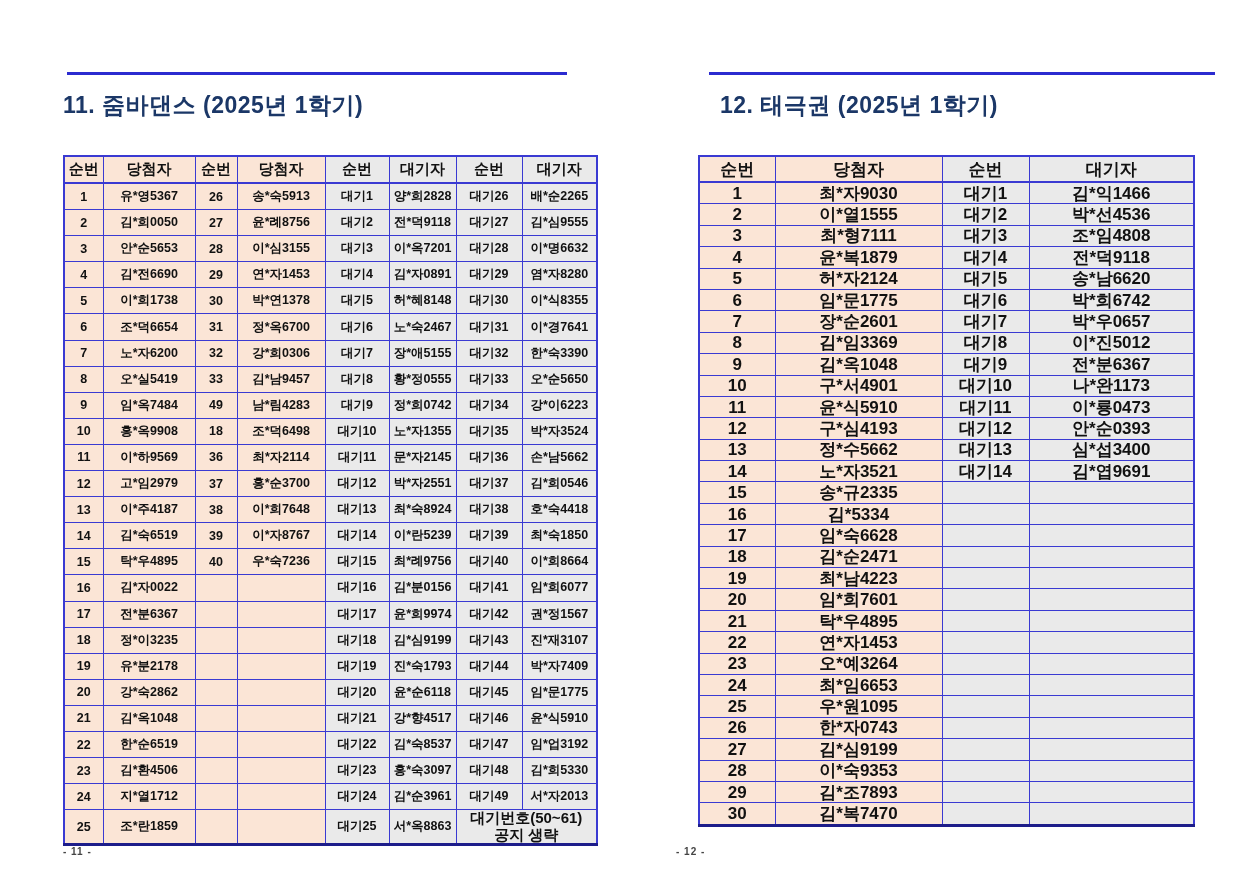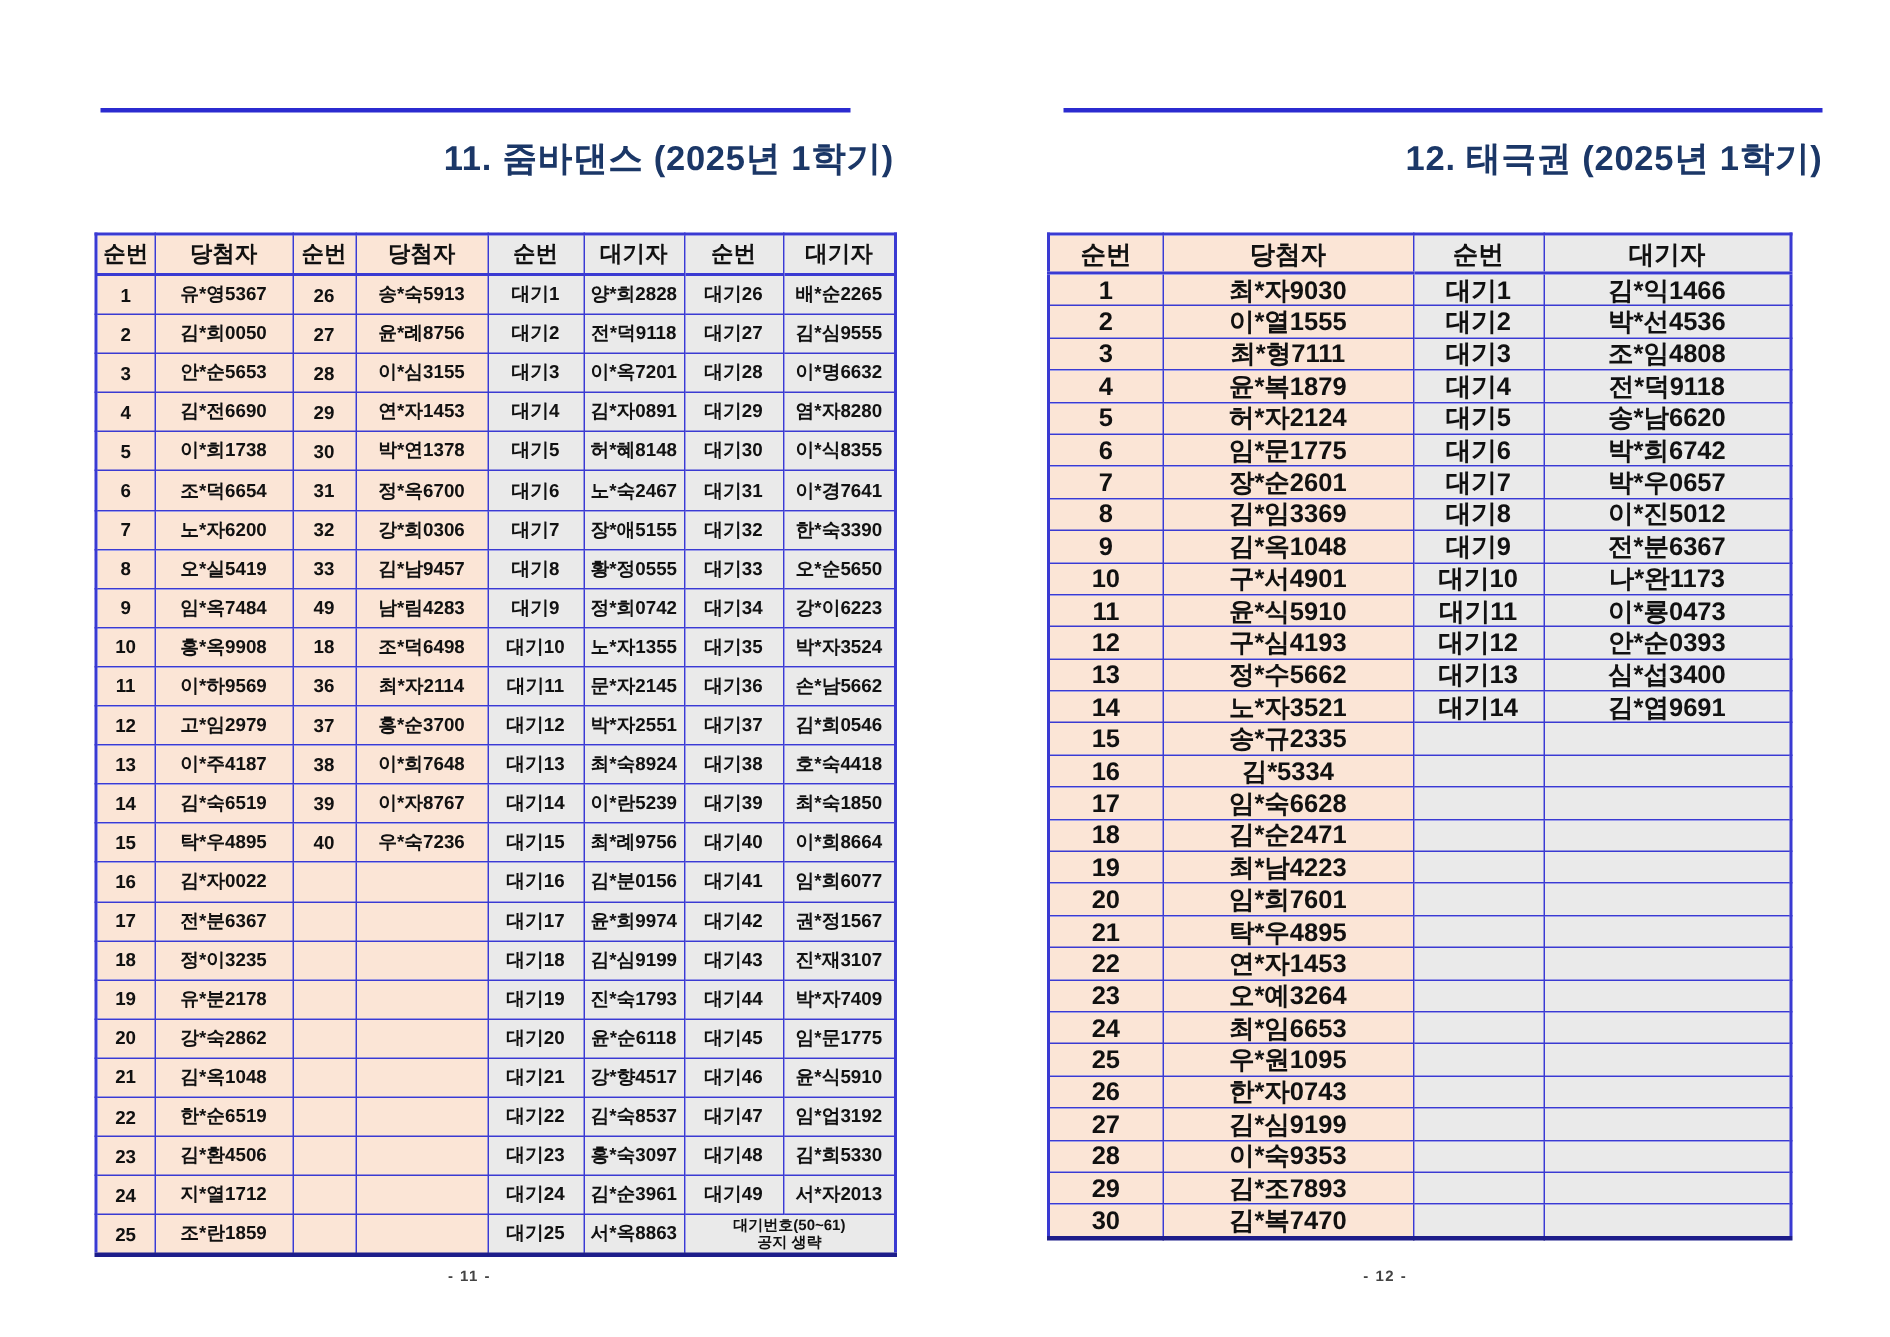--- a/index.html
+++ b/index.html
@@ -12,21 +12,21 @@
   html,body{margin:0;padding:0;}
   body{
     width:1260px;height:891px;background:#ffffff;position:relative;
     font-family:"Liberation Sans","DejaVu Sans",sans-serif;color:#111;
     overflow:hidden;
   }
   .rule{position:absolute;height:3px;background:#2b2bd0;}
   .rule-left{left:67px;top:72px;width:500px;}
   .rule-right{left:709px;top:72px;width:506px;}
   .page-title{
-    position:absolute;top:90px;text-align:right;
+    position:absolute;top:90px;text-align:left;
     font-size:23px;font-weight:bold;color:var(--title);letter-spacing:0.5px;
   }
   .title-left{left:63px;width:533px;}
   .title-right{left:720px;width:495px;}
   table{
     position:absolute;border-collapse:collapse;table-layout:fixed;
     border:2.5px solid var(--blue);
     border-bottom:3.5px solid var(--darkblue);
     margin-top:21px;
   }
@@ -37,23 +37,23 @@
   }
   th{border-bottom:2.5px solid var(--blue);}
   .peach{background:var(--peach);}
   .gray{background:var(--gray);}
   .t-left{left:63px;top:134px;width:533px;}
   .t-left th{height:25px;font-size:15px;}
   .t-left td{height:25.1px;font-size:12.5px;}
   .t-right{left:698px;top:134px;width:495px;}
   .t-right th{height:24px;font-size:17px;}
   .t-right td{height:20.4px;font-size:17px;line-height:1;}
-  .t-left td.note-cell{font-size:10px;line-height:1.1;white-space:normal;}
+  .t-left td.note-cell{font-size:15px;line-height:1.1;white-space:normal;}
   .page-footer{
-    position:absolute;top:846px;text-align:center;
+    position:absolute;top:846px;text-align:left;
     font-size:10px;color:#444;font-weight:bold;letter-spacing:1px;
   }
   .footer-left{left:63px;width:500px;}
   .footer-right{left:676px;width:495px;}
 </style>
 </head>
 <body>
 
 <div class="rule rule-left"></div>
 <div class="rule rule-right"></div>

